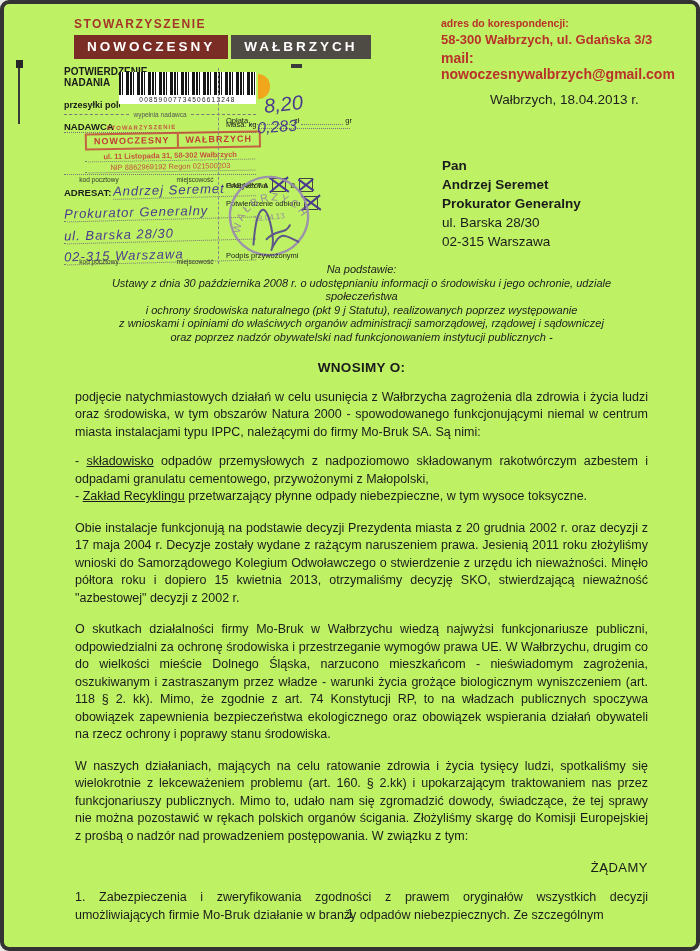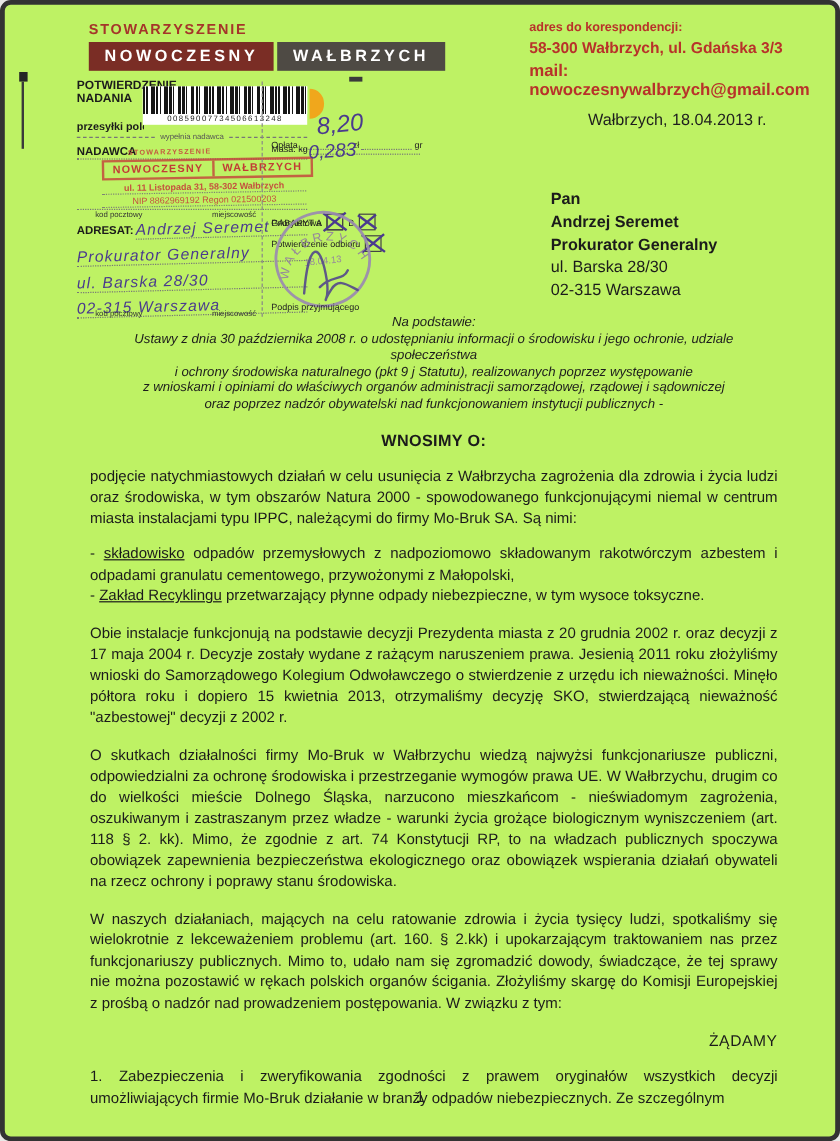--- a/index.html
+++ b/index.html
@@ -69,21 +69,21 @@
   .cbox{width:12px;height:12px;border:1px solid #444;display:inline-block;position:relative;margin-left:4px;background:transparent;}
   .x::before,.x::after{content:"";position:absolute;left:50%;top:50%;width:19px;height:2px;background:#4a3a8e;}
   .x::before{transform:translate(-50%,-50%) rotate(36deg);}
   .x::after{transform:translate(-50%,-50%) rotate(-40deg);}
   .x.big::before,.x.big::after{width:24px;height:2.4px;}
   .fee-hw{position:absolute;left:45px;top:25px;font-size:20px;transform:rotate(-6deg);}
   .mass-hw{position:absolute;left:38px;top:50px;font-size:16px;transform:rotate(-4deg);}
   .postmark{position:absolute;left:2px;top:100px;transform:rotate(-14deg);opacity:.92;}
   .sig-label{position:absolute;left:7px;top:183px;font-size:7.5px;color:#222;}
   
-  .recipient{position:absolute;left:455px;top:152px;font-size:13.5px;line-height:19px;}
+  .recipient{position:absolute;left:438px;top:152px;font-size:13.5px;line-height:19px;}
   .recipient .b{font-weight:700;}
   
   .main{position:absolute;left:71px;top:259px;width:573px;}
   .legal{text-align:center;font-style:italic;font-size:11px;line-height:13.6px;color:#1c1c1c;}
   .wnosimy{text-align:center;font-weight:700;font-size:13.5px;margin-top:15px;letter-spacing:.3px;}
   .para{font-size:12.5px;line-height:17.5px;text-align:justify;margin-top:14px;}
   .para.tight{margin-top:12px;}
   .ul{text-decoration:underline;}
   .zadamy{text-align:right;font-size:13px;margin-top:15px;letter-spacing:.5px;}
   .pagenum{position:absolute;left:0;right:0;bottom:26px;text-align:center;font-size:13px;color:#222;}
@@ -196,21 +196,21 @@
 
       <svg class="postmark" width="96" height="96" viewBox="0 0 96 96">
         <circle cx="48" cy="48" r="39" fill="none" stroke="#9b8bb0" stroke-width="2.4"></circle>
         <path id="pmarc" d="M 16 58 A 33 33 0 0 1 80 58" fill="none"></path>
         <text font-size="10.5" fill="#93819f" letter-spacing="2.5" font-family="Liberation Sans, sans-serif">
           <textPath href="#pmarc">WAŁBRZYCH</textPath>
         </text>
         <text x="48" y="52" font-size="8" fill="#93819f" text-anchor="middle" transform="rotate(8 48 48)">18.04.13</text>
         <path d="M26 72 C40 30, 50 32, 47 66 C45 84, 36 86, 49 74 C57 66, 63 74, 70 80 M40 70 C52 62, 60 70, 66 62" fill="none" stroke="#4a3a8e" stroke-width="2" stroke-linecap="round" opacity=".9"></path>
       </svg>
-      <div class="sig-label">Podpis przyjmującego</div>
+      <div class="sig-label">Podpis przywożonymi</div>
     </div>
   </div>
 
   <div class="recipient">
     <div class="b">Pan</div>
     <div class="b">Andrzej Seremet</div>
     <div class="b">Prokurator Generalny</div>
     <div>ul. Barska 28/30</div>
     <div>02-315 Warszawa</div>
   </div>

